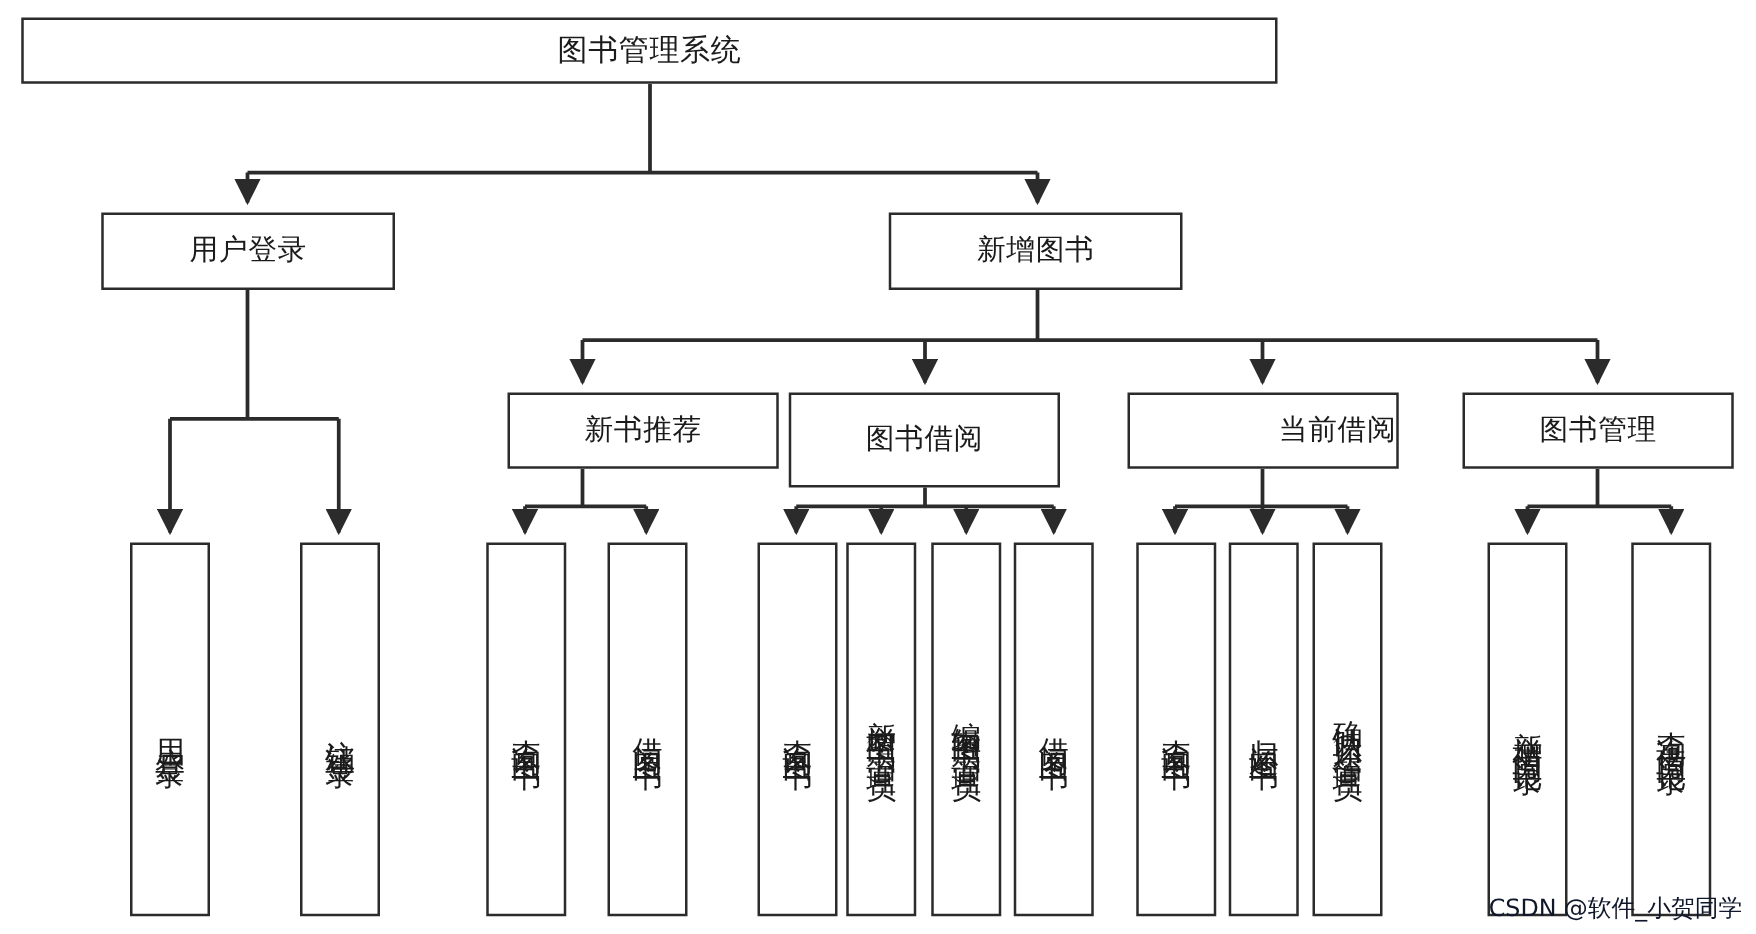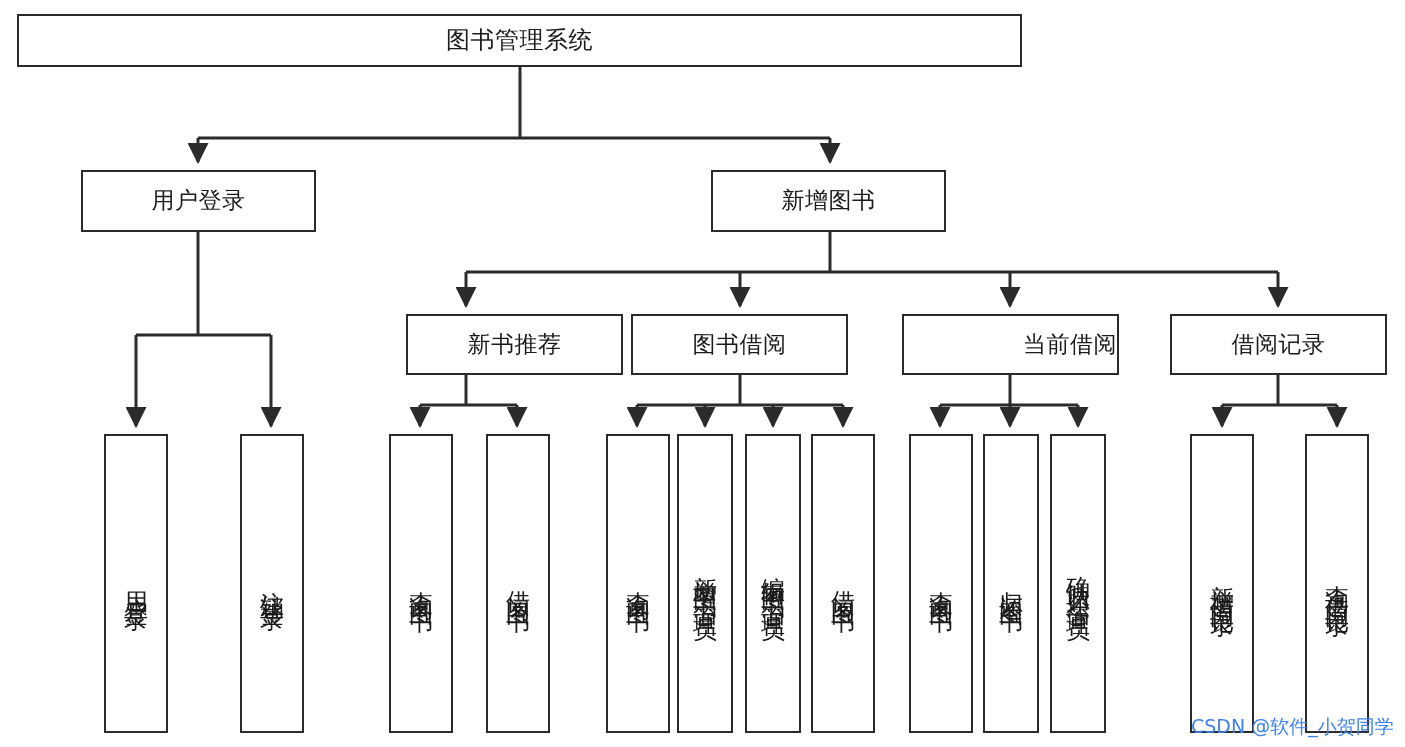--- a/index.html
+++ b/index.html
@@ -58,21 +58,21 @@
     text-orientation: upright;
     font-size: 24px;
     letter-spacing: 6px;
     line-height: 1;
   }
   #watermark {
     position: absolute;
     left: 1191px;
     top: 714px;
     font-size: 19px;
-    color: #3b82f6;
+    color: #0f172a;
     white-space: nowrap;
     font-family: "DejaVu Sans", "Liberation Sans", sans-serif;
     pointer-events: none;
   }
 </style>
 </head>
 <body>
 
 <div id="stage">
 
@@ -133,28 +133,28 @@
   <div class="node horiz" style="left:81px; top:170px; width:235px; height:62px;">
     <span class="label">用户登录</span>
   </div>
   <div class="node horiz" style="left:711px; top:170px; width:235px; height:62px;">
     <span class="label">新增图书</span>
   </div>
 
   <div class="node horiz" style="left:361px; top:314px; width:217px; height:61px;margin-left:45px;">
     <span class="label">新书推荐</span>
   </div>
-  <div class="node horiz" style="left:631px; top:314px; width:217px; height:61px;">
+  <div class="node horiz" style="left:631px; top:314px; width:217px; height:76px;">
     <span class="label">图书借阅</span>
   </div>
   <div class="node horiz" style="left:902px; top:314px; width:217px; height:61px;justify-content:flex-end;">
     <span class="label">当前借阅</span>
   </div>
   <div class="node horiz" style="left:1170px; top:314px; width:217px; height:61px;">
-    <span class="label">借阅记录</span>
+    <span class="label">图书管理</span>
   </div>
 
   <div class="node vert" style="left:104px; top:434px; width:64px; height:299px;">
     <span class="label">用户登录</span>
   </div>
   <div class="node vert" style="left:240px; top:434px; width:64px; height:299px;">
     <span class="label">注销登录</span>
   </div>
 
   <div class="node vert" style="left:389px; top:434px; width:64px; height:299px;">

